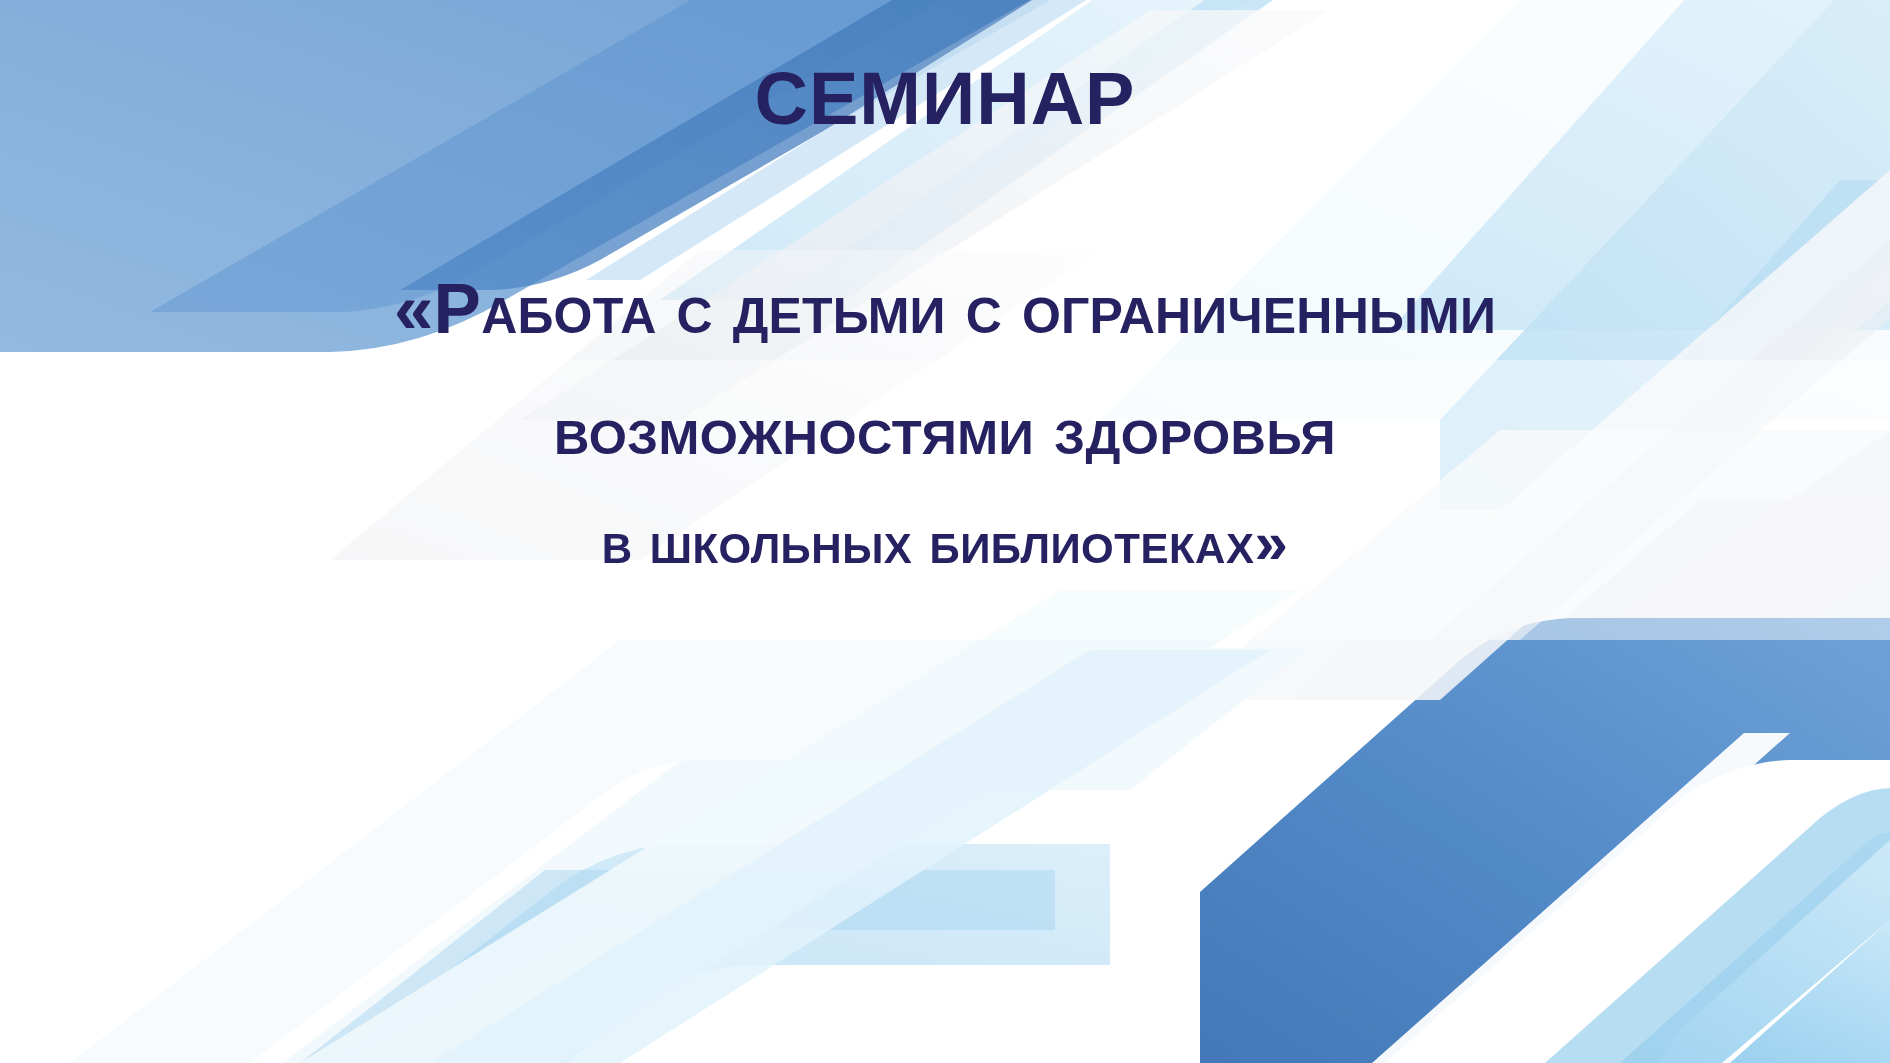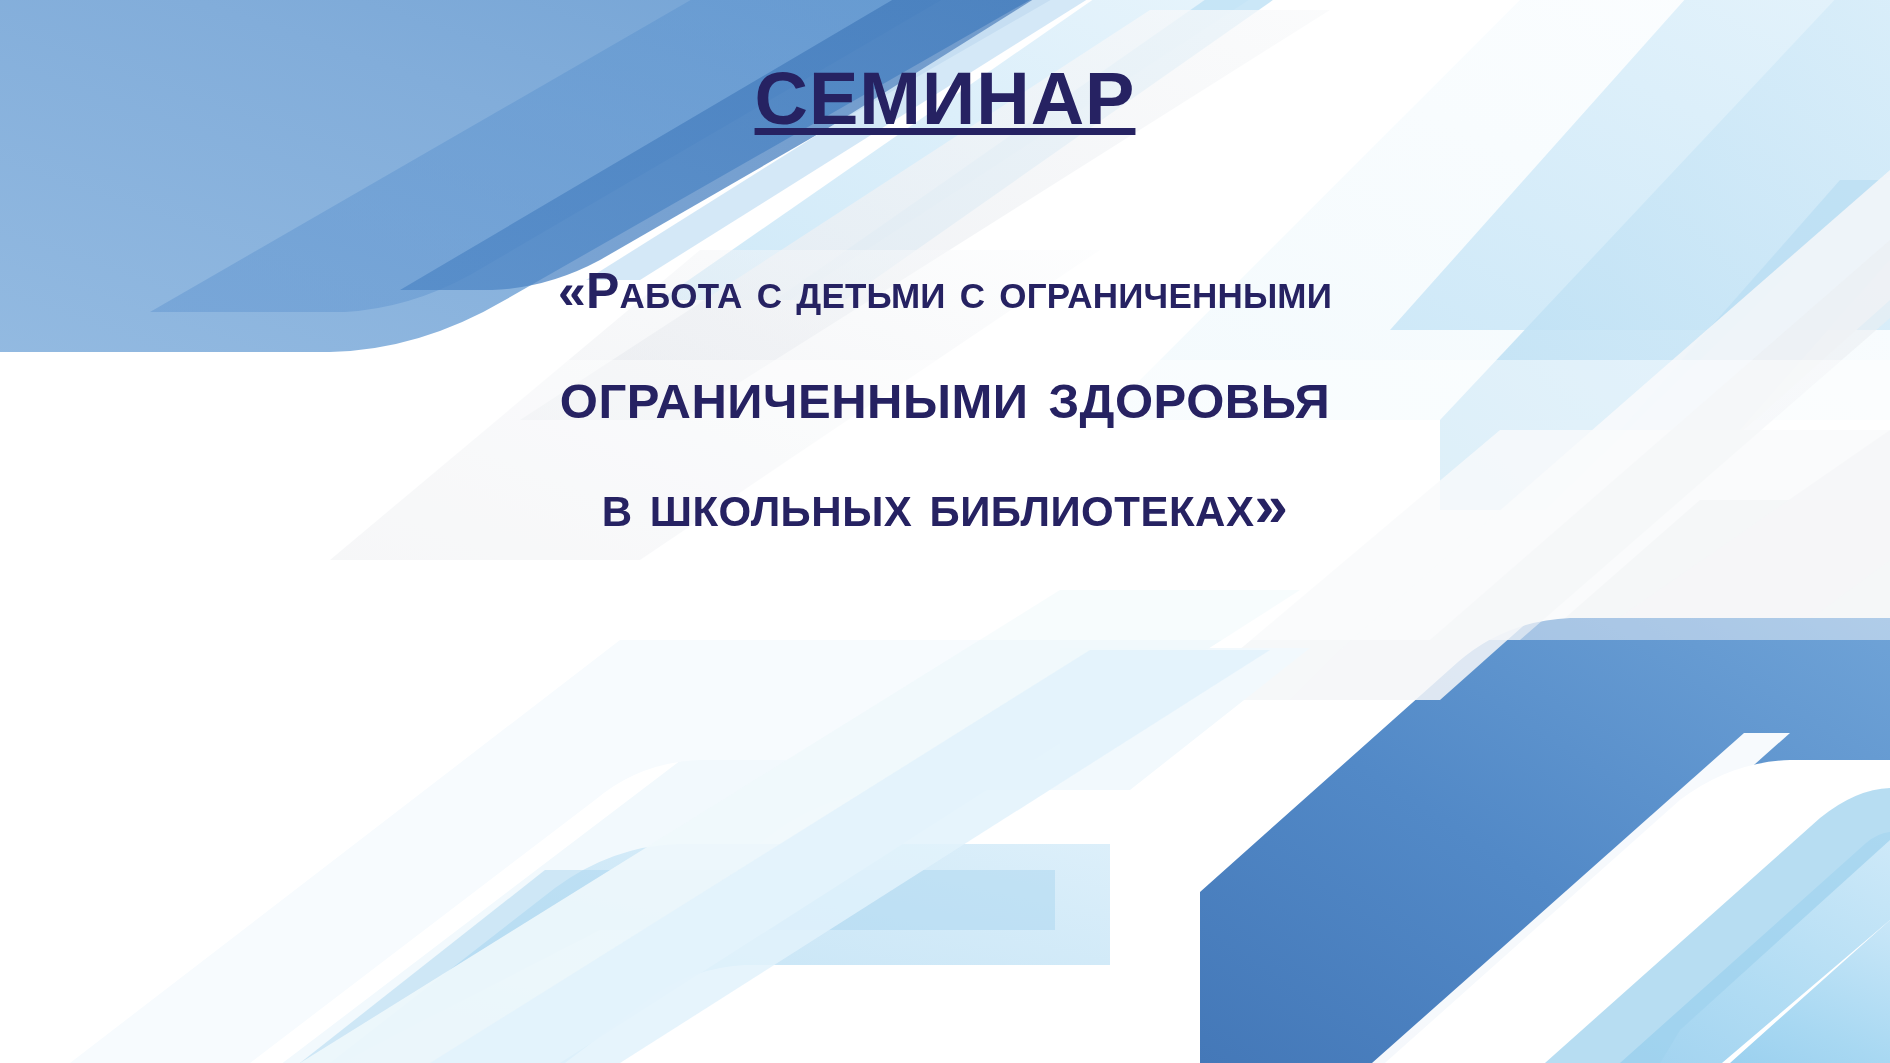--- a/index.html
+++ b/index.html
@@ -29,40 +29,39 @@
   }
 
   .slide-title {
     margin-top: 62px;
     font-size: 74px;
     font-weight: bold;
     letter-spacing: 1px;
     color: #262262;
     line-height: 1.0;
     white-space: nowrap;
-    text-decoration: underline;
   }
 
   .subtitle-block {
     margin-top: 112px;
     width: 1760px;
     text-align: center;
     color: #262262;
   }
 
   .sub-line {
     font-size: 70px;
     font-weight: bold;
     line-height: 1.72;
     font-variant: small-caps;
     letter-spacing: 0.5px;
     white-space: nowrap;
   }
   
-  .sub-line.l1 { font-size: 50px; letter-spacing: 0.2px; }
+  .sub-line.l1 { font-size: 71px; letter-spacing: 0.2px; }
   .sub-line.l2 { font-size: 70px; }
   .sub-line.l3 { font-size: 60px; }
 </style>
 </head>
 <body>
 
 <div id="slide">
 
   <div class="bg">
     <svg viewBox="0 0 1890 1063" xmlns="http://www.w3.org/2000/svg">
@@ -319,18 +318,18 @@
       </g>
     </svg>
   </div>
 
   <div class="content">
 
     <div class="slide-title">СЕМИНАР</div>
 
     <div class="subtitle-block">
       <div class="sub-line l1">«Работа с детьми с ограниченными</div>
-      <div class="sub-line l2">ограниченными здоровья</div>
+      <div class="sub-line l2">возможностями здоровья</div>
       <div class="sub-line l3">в школьных библиотеках»</div>
     </div>
 
   </div>
 </div>
 
 </body></html>

